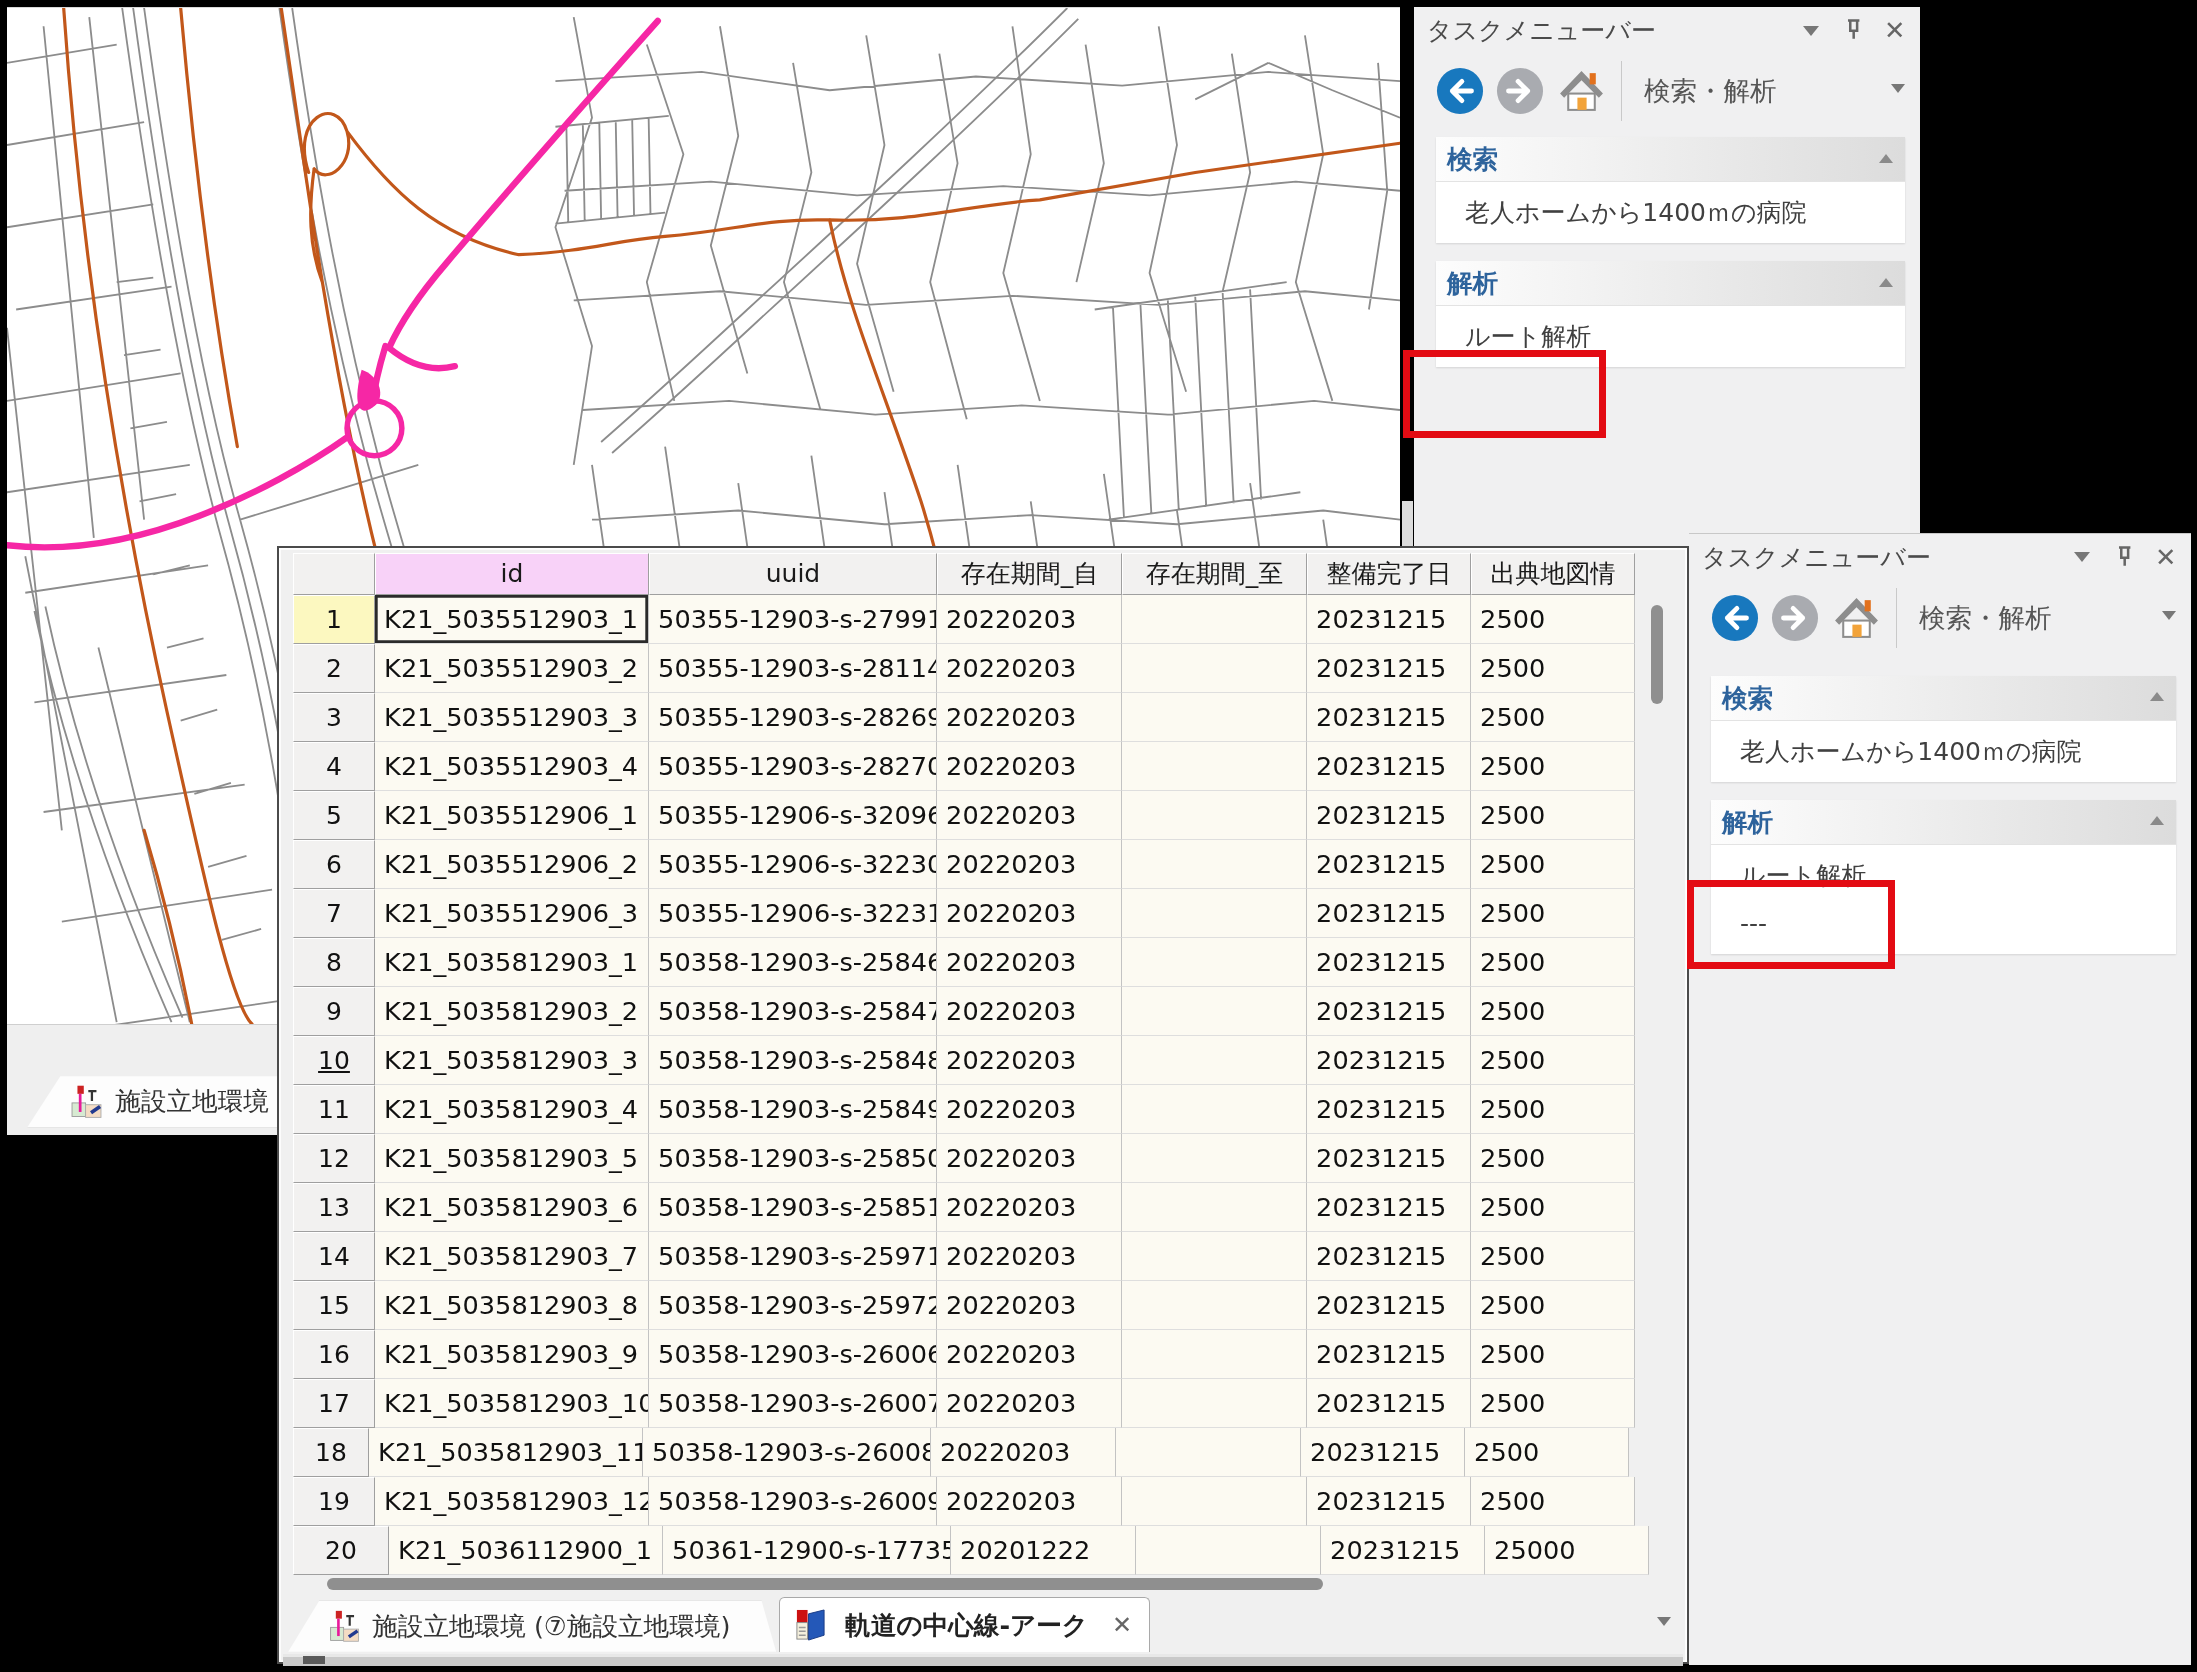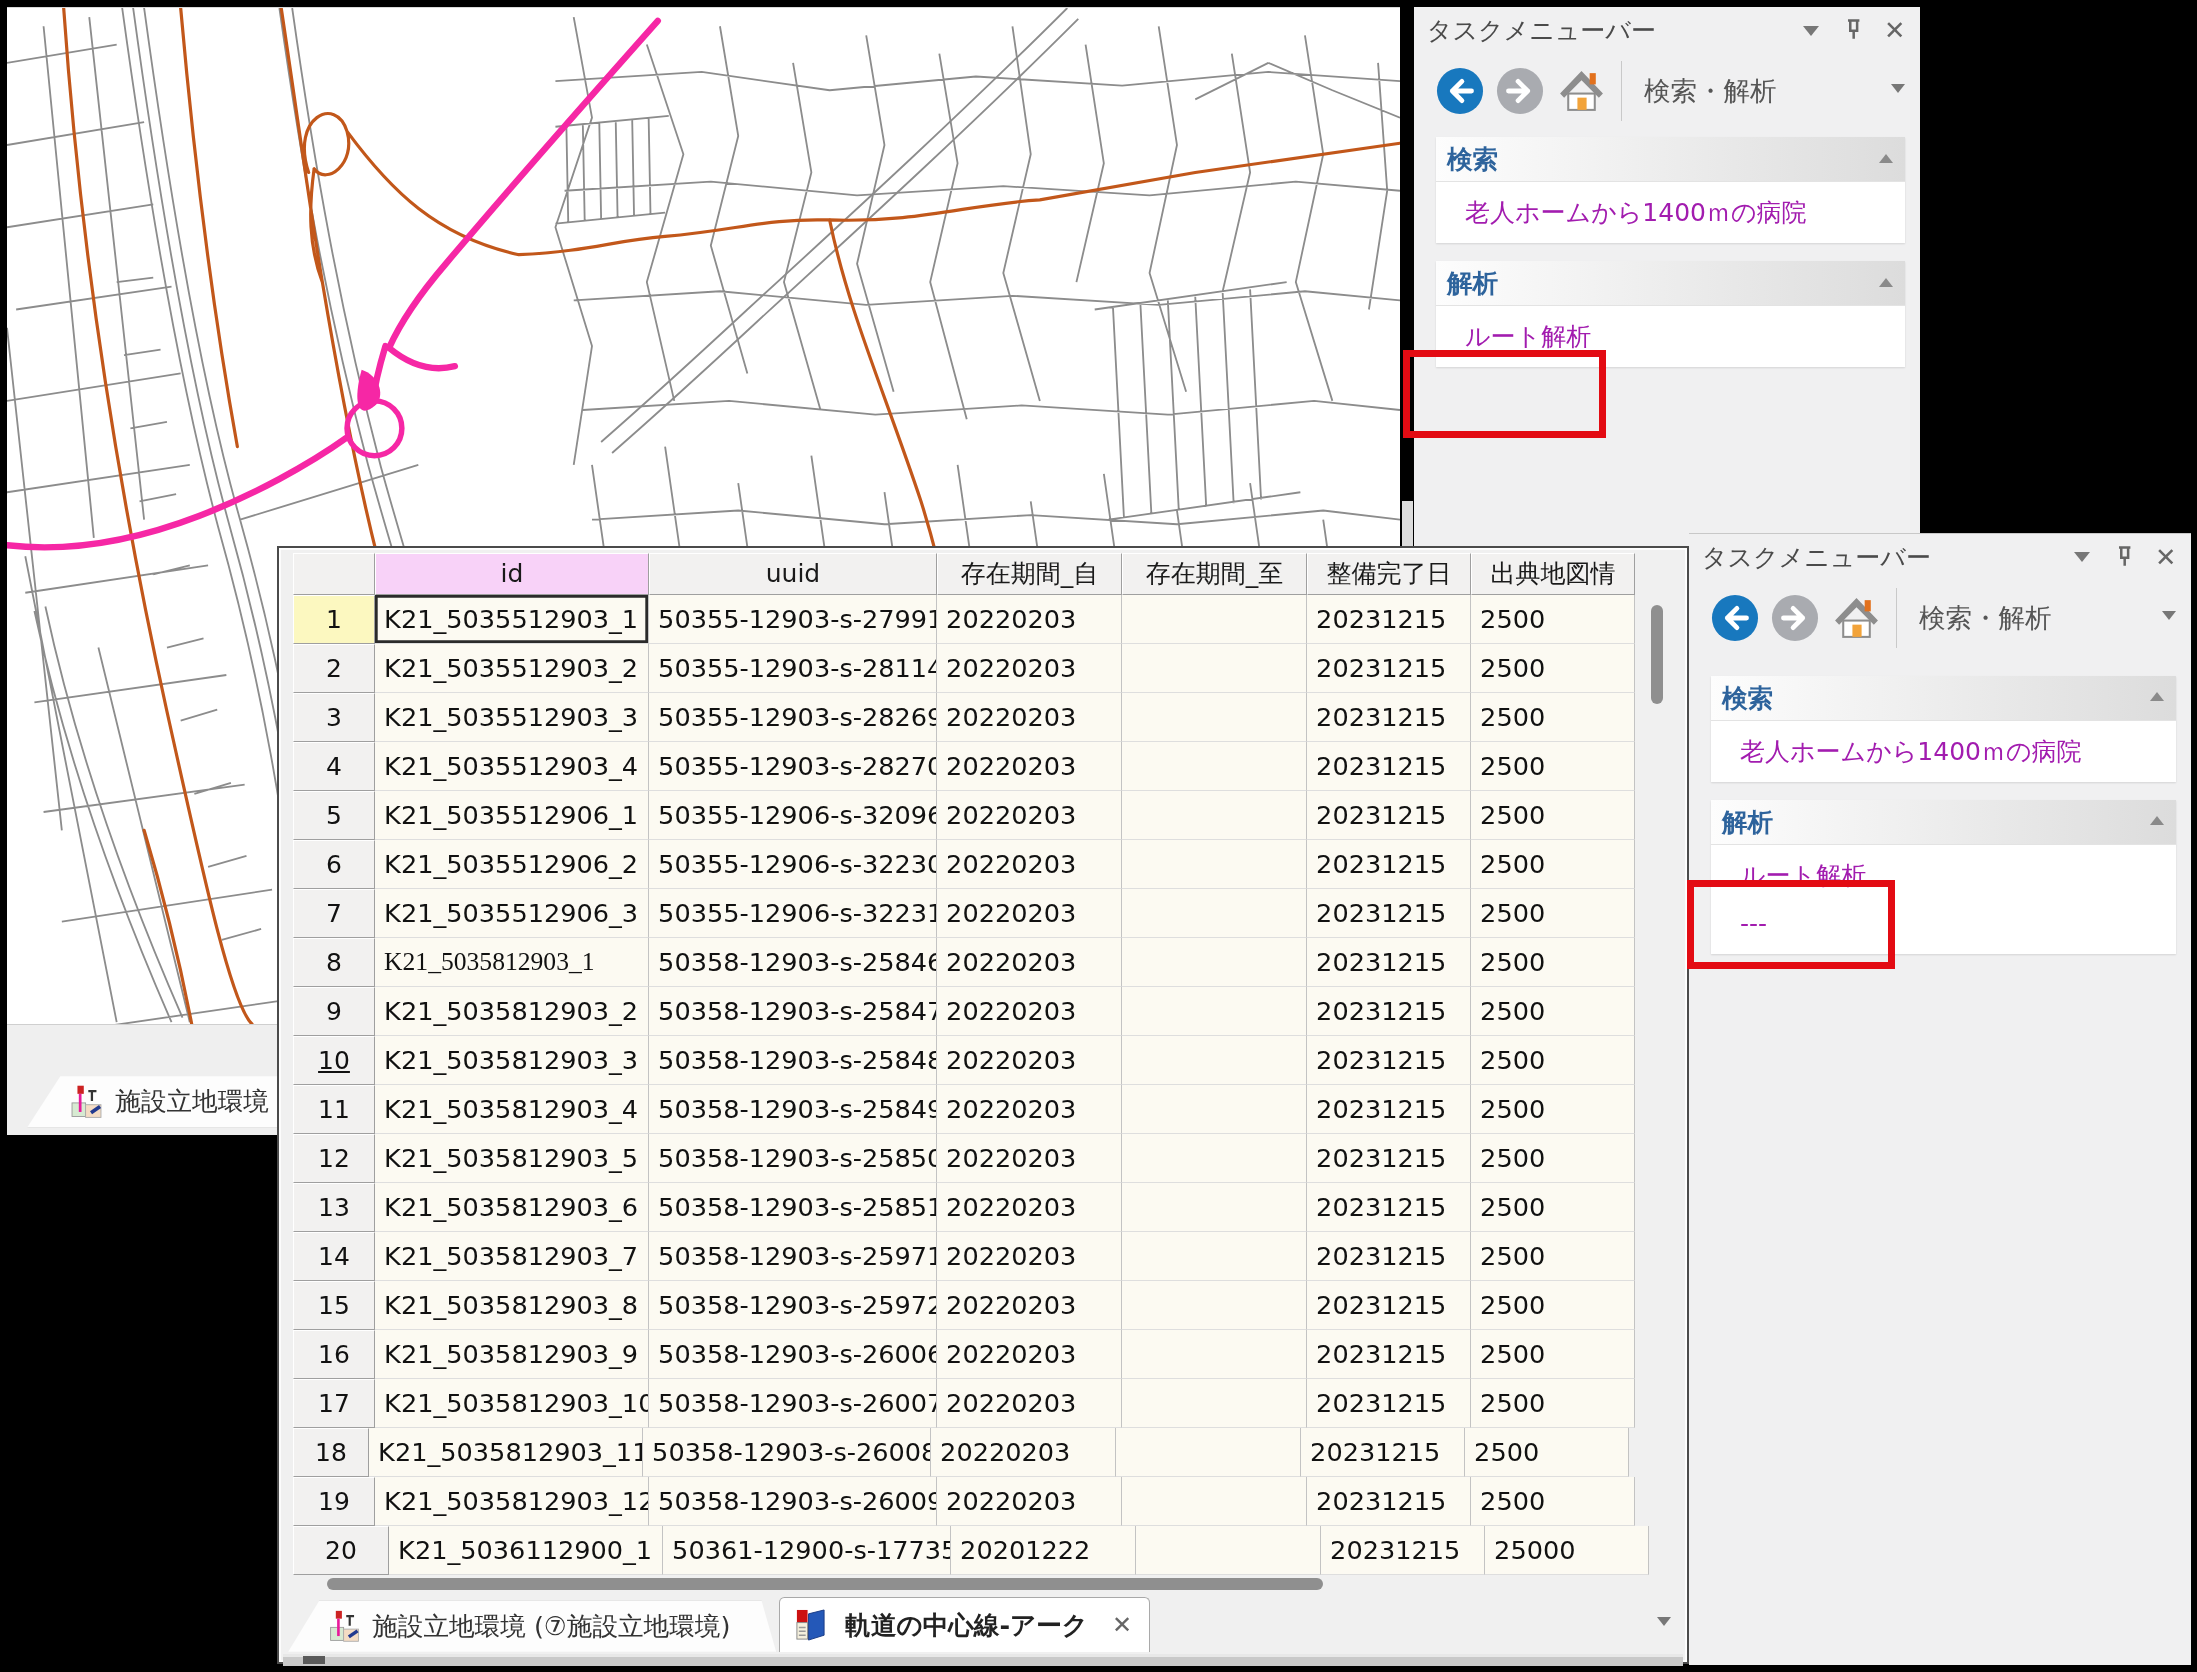--- a/index.html
+++ b/index.html
@@ -35,21 +35,21 @@
   .nav-back{left:22px;} .nav-fwd{left:82px;} .nav-home{left:143px;top:11px;}
   .tb-sep{position:absolute;left:207px;top:5.5px;width:0.9px;height:60px;background:#c9c9c9;}
   .mode-label{position:absolute;left:230px;top:0;line-height:71px;font-size:26.5px;color:#555;}
   .mode-drop{position:absolute;right:14.6px;top:29px;}
   .tp-body{position:absolute;left:0;right:0;}
   .section{margin:0 14.6px 18.3px 22px;box-shadow:0 0.9px 1.8px rgba(0,0,0,0.12);}
   .section-header{position:relative;height:44px;background:linear-gradient(to right,#fdfdfd,#dcdcdc);border-bottom:0.9px solid #e3e3e3;}
   .section-title{position:absolute;left:11px;top:0;line-height:44px;font-size:25.6px;font-weight:bold;color:#2d639c;}
   .tri-up{position:absolute;right:12.8px;top:16.4px;width:0;height:0;border:7.3px solid transparent;border-bottom:9.1px solid #8a8a8a;border-top:none;}
   .section-items{background:#fff;padding:6.4px 0;}
-  .panel-item{height:48px;display:flex;align-items:center;padding-left:29px;font-size:25px;color:#a21caf;}
+  .panel-item{height:48px;display:flex;align-items:center;padding-left:29px;font-size:25px;color:#404040;}
   
   .red-rect{position:absolute;box-sizing:border-box;border:7.3px solid #e30b13;z-index:10;pointer-events:none;}
   #hl-1{left:1403px;top:350px;width:203px;height:88px;}
   #hl-2{left:1687px;top:880px;width:208px;height:89px;}
   
   #table-window{position:absolute;left:277px;top:546px;width:1412px;height:1118px;background:#f0f0f0;border:2.7px solid #4b4b4b;box-shadow:inset 0 0 0 1.8px #ffffff;box-sizing:border-box;z-index:4;}
   #grid{position:absolute;left:14px;top:4.6px;}
   .tr{display:flex;}
   .th{box-sizing:border-box;height:42px;background:#f2f1f0;border-top:0.9px solid #fff;border-left:0.9px solid #fff;border-right:0.9px solid #9f9f9f;border-bottom:0.9px solid #9f9f9f;display:flex;align-items:center;justify-content:center;font-size:25px;color:#1a1a1a;}
   .th.col-id{background:#f8d2f8;}
@@ -235,21 +235,21 @@
         <div class="rn" style="width: 82px;">7</div>
         <div class="td" style="width: 274px;">K21_5035512906_3</div>
         <div class="td" style="width: 288px;">50355-12906-s-32231</div>
         <div class="td" style="width: 185px;">20220203</div>
         <div class="td" style="width: 185px;"></div>
         <div class="td" style="width: 164px;">20231215</div>
         <div class="td" style="width: 164px;">2500</div>
       </div>
       <div class="tr">
         <div class="rn" style="width: 82px;">8</div>
-        <div class="td" style="width: 274px; font-family: Liberation Serif, serif;">K21_5035812903_1</div>
+        <div class="td" style="width: 274px;">K21_5035812903_1</div>
         <div class="td" style="width: 288px;">50358-12903-s-25846</div>
         <div class="td" style="width: 185px;">20220203</div>
         <div class="td" style="width: 185px;"></div>
         <div class="td" style="width: 164px;">20231215</div>
         <div class="td" style="width: 164px;">2500</div>
       </div>
       <div class="tr">
         <div class="rn" style="width: 82px;">9</div>
         <div class="td" style="width: 274px;">K21_5035812903_2</div>
         <div class="td" style="width: 288px;">50358-12903-s-25847</div>

